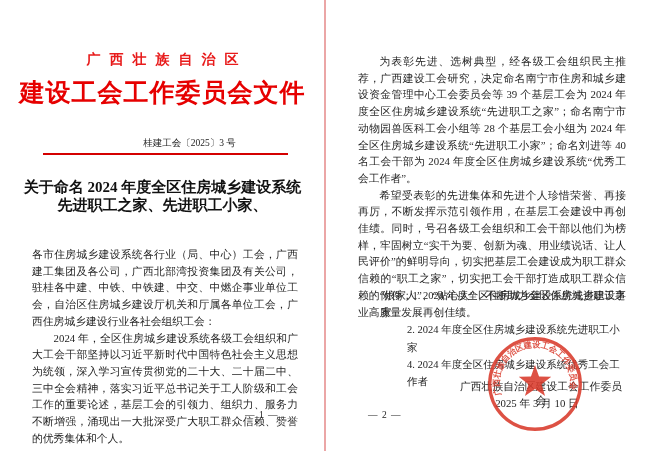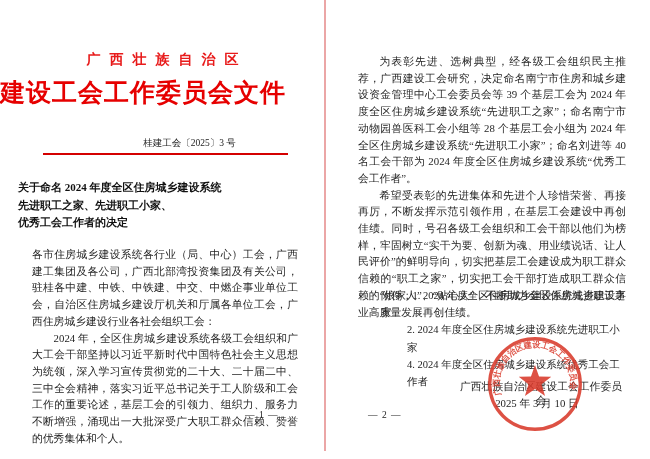--- a/index.html
+++ b/index.html
@@ -18,29 +18,29 @@
   .divider { position:absolute; left:324px; top:0; width:1.5px; height:451px; background:#eba6a6; }
 
   
   .org-line1 {
     position:absolute; top:51px; left:0; width:100%;
     text-align:center; color:#e81b1b; font-weight:bold;
     font-size:14px; letter-spacing:9px; text-indent:9px;
   }
   .org-line2 {
     position:absolute; top:76px; left:0; width:100%;
-    text-align:left; color:#e60000; font-weight:bold;
+    text-align:center; color:#e60000; font-weight:bold;
     font-size:25px; letter-spacing:1px;
   }
   .doc-number { position:absolute; top:137px; left:0; width:100%; text-align:center; font-size:9.5px; color:#222;margin-left:27px; }
   .red-rule { position:absolute; top:153px; left:43px; width:245px; height:2px; background:#d40000; }
 
   .doc-title {
     position:absolute; top:179px; left:18px; width:289px;
-    text-align:left; font-weight:bold; font-size:11px; line-height:17.5px; color:#111;
+    text-align:center; font-weight:bold; font-size:15px; line-height:17.5px; color:#111;
   }
 
   .body-block { position:absolute; font-size:10.8px; line-height:16.7px; text-align:justify; color:#1f1f1f; }
   .left-body  { top:246px; left:32px; width:266px; }
   .right-body { top:53px;  left:33px; width:268px; }
   .indent p, p.indent { text-indent:2em; }
 
   .attachments { position:absolute; top:287px; left:56px; width:245px; font-size:10.5px; line-height:17.2px; }
   .attach-indent { padding-left:26px; }
 
@@ -60,21 +60,20 @@
 
   <section class="page page-left">
     <div class="org-line1">广西壮族自治区</div>
     <div class="org-line2">建设工会工作委员会文件</div>
     <div class="doc-number">桂建工会〔2025〕3 号</div>
     <div class="red-rule"></div>
 
     <div class="doc-title">
       <div>关于命名 2024 年度全区住房城乡建设系统</div>
       <div>先进职工之家、先进职工小家、</div>
-      <div>优秀工会工作者的决定</div>
     </div>
 
     <div class="body-block left-body">
       <p>各市住房城乡建设系统各行业（局、中心）工会，广西建工集团及各公司，广西北部湾投资集团及有关公司，驻桂各中建、中铁、中铁建、中交、中燃企事业单位工会，自治区住房城乡建设厅机关和厅属各单位工会，广西住房城乡建设行业各社会组织工会：</p>
       <p class="indent">2024 年，全区住房城乡建设系统各级工会组织和广大工会干部坚持以习近平新时代中国特色社会主义思想为统领，深入学习宣传贯彻党的二十大、二十届二中、三中全会精神，落实习近平总书记关于工人阶级和工会工作的重要论述，基层工会的引领力、组织力、服务力不断增强，涌现出一大批深受广大职工群众信赖、赞誉的优秀集体和个人。</p>
     </div>
 
     <div class="page-num pn-left">— 1 —</div>
   </section>
 

